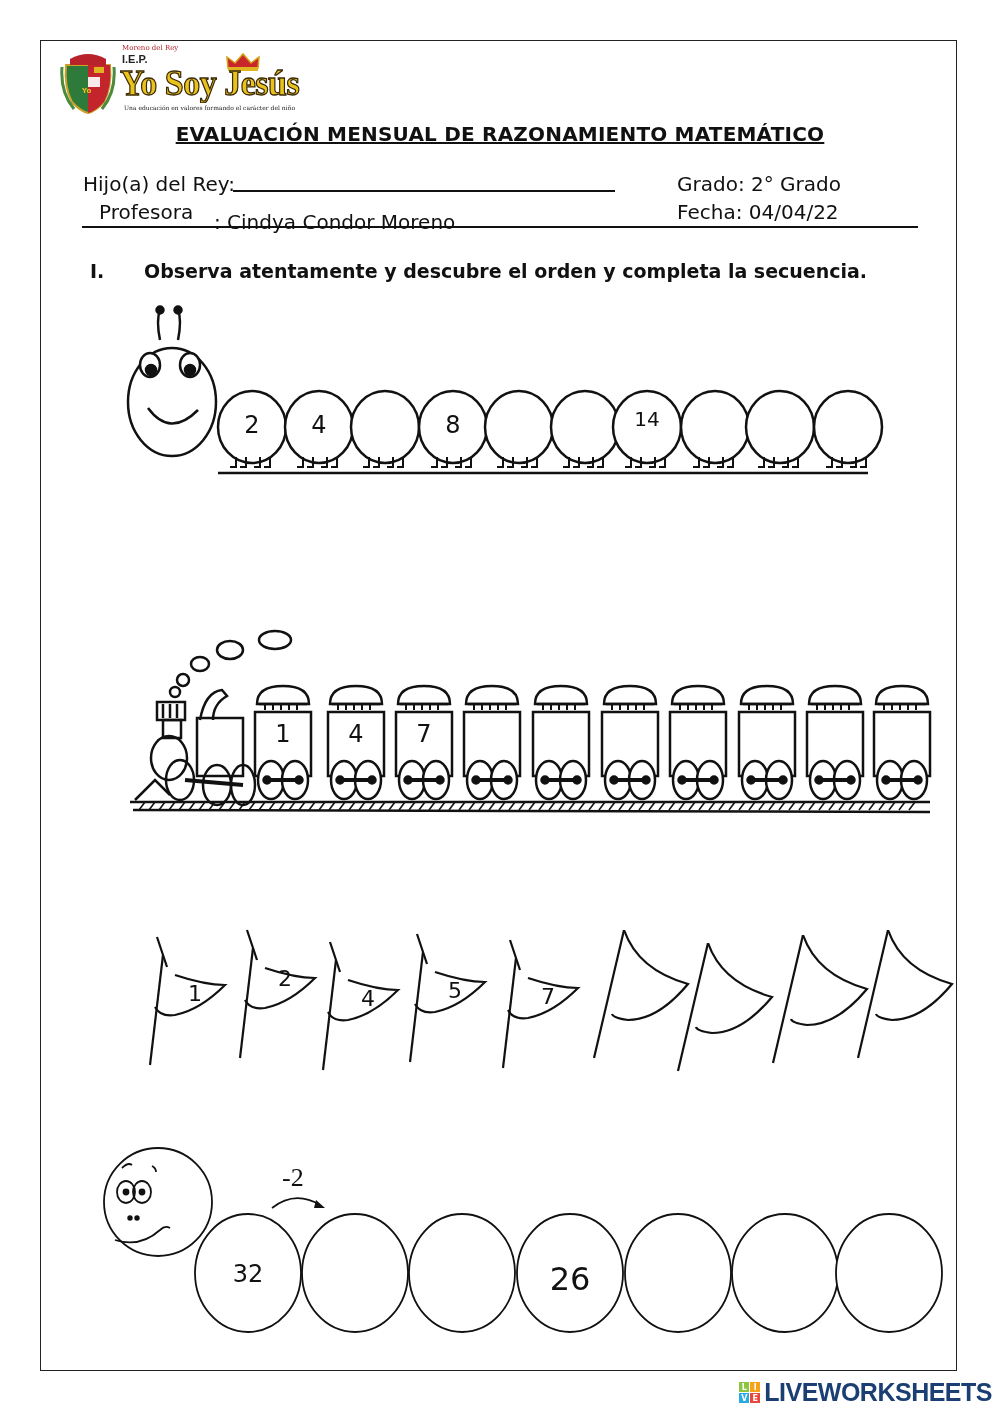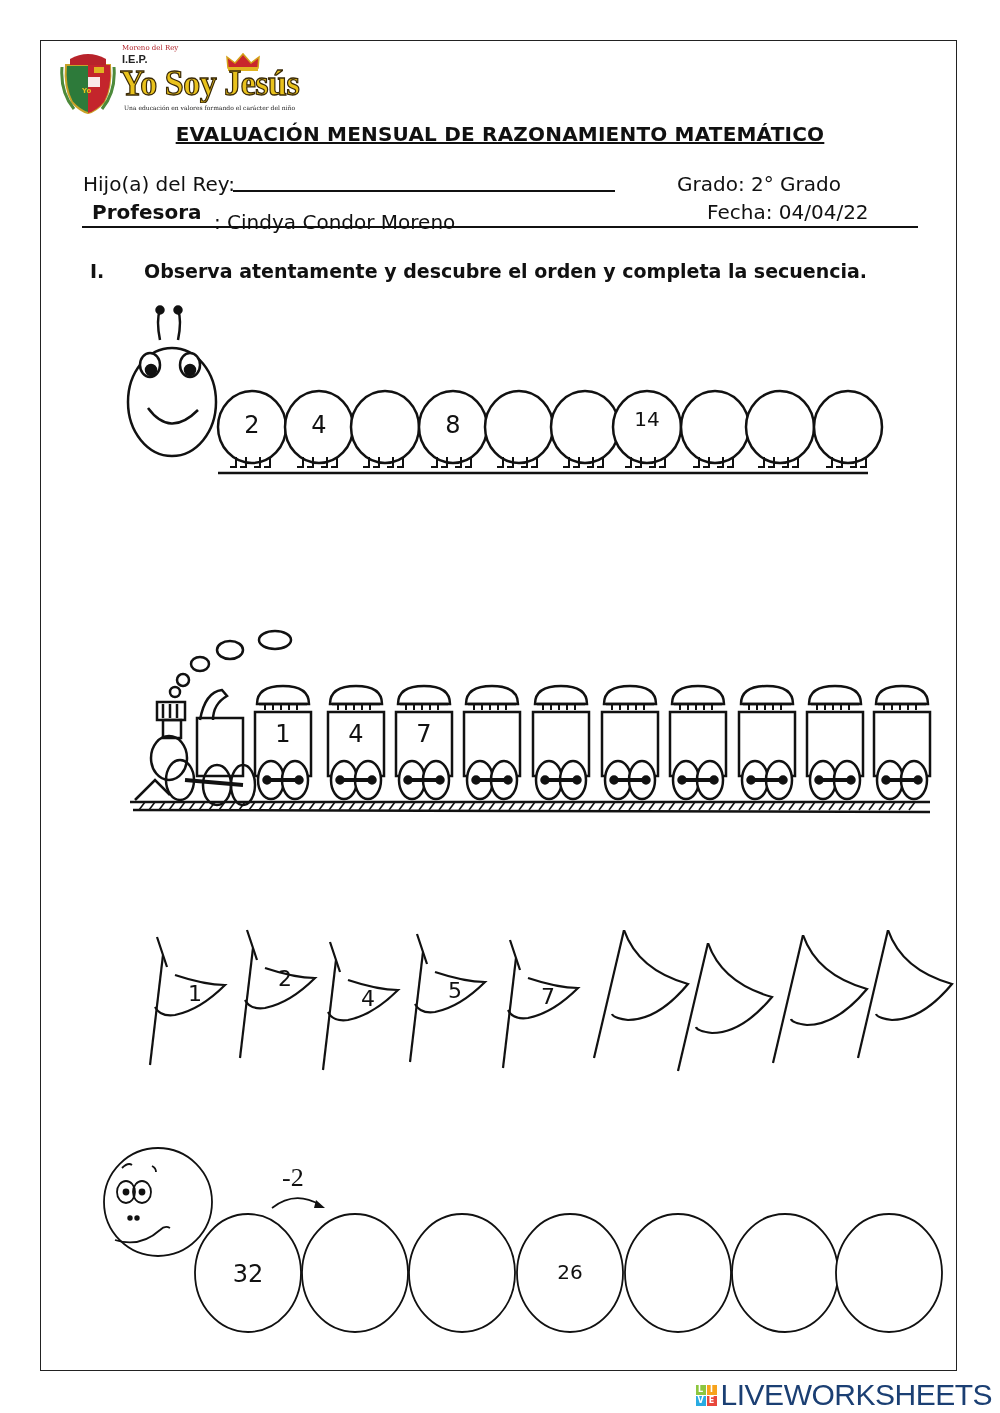--- a/index.html
+++ b/index.html
@@ -13,21 +13,21 @@
   .logo-slogan { left:124px; top:104px; font-family:"DejaVu Serif", serif; font-size:6px; color:#222; }
   .title { left:0; width:1000px; top:122px; text-align:center; font-family:"DejaVu Sans", sans-serif; font-size:20px; font-weight:bold; text-decoration:underline; letter-spacing:0.2px; }
   .field { font-family:"DejaVu Sans", sans-serif; font-size:20px; }
   .hr { left:82px; top:226px; width:836px; height:2px; background:#111; }
   .instruction { left:90px; top:260px; font-size:19px; font-weight:bold; font-family:"DejaVu Sans", sans-serif; }
   .instruction .num { display:inline-block; width:54px; }
   svg text { font-family:"DejaVu Sans", sans-serif; }
   .lw-logo { right:8px; top:1378px; display:flex; align-items:center; gap:4px; }
   .lw-icon { display:grid; grid-template-columns:10px 10px; grid-template-rows:10px 10px; gap:1px; }
   .lw-icon span { font-size:8px; font-weight:bold; color:#fff; display:flex; align-items:center; justify-content:center; }
-  .lw-text { font-family:"Liberation Sans", sans-serif; font-weight:normal; font-size:30px; color:#1b3f73; letter-spacing:-0.5px; }
+  .lw-text { font-family:"Liberation Sans", sans-serif; font-weight:bold; font-size:25px; color:#1b3f73; letter-spacing:-0.5px; }
 </style>
 </head>
 <body>
 
 <div class="page"></div>
 
 <svg class="abs logo-crest" viewBox="0 0 56 68">
   <path d="M6 18 Q4 40 12 55 Q20 64 28 66 Q36 64 44 55 Q52 40 50 18 Z" fill="#2d7a3a" stroke="#c9a227" stroke-width="2"></path>
   <path d="M28 18 L50 18 Q52 40 44 55 Q36 64 28 66 Z" fill="#c4252c"></path>
   <path d="M28 30 L40 30 L40 40 L28 40Z" fill="#ffffff" opacity="0.9"></path>
@@ -44,23 +44,23 @@
   <rect x="3" y="15" width="30" height="4" fill="#e0b321"></rect>
 </svg>
 <div class="abs logo-name">Yo Soy Jesús</div>
 <div class="abs logo-slogan">Una educación en valores     formando el carácter del niño</div>
 
 <div class="abs title">EVALUACIÓN MENSUAL DE RAZONAMIENTO MATEMÁTICO</div>
 
 <div class="abs field" style="left:83px;top:172px;">Hijo(a) del Rey:</div>
 <div class="abs" style="left:233px;top:190px;width:382px;height:1.5px;background:#111;"></div>
 <div class="abs field" style="left:677px;top:172px;"><span>Grado:</span> <span>2° Grado</span></div>
-<div class="abs field" style="left:92px;top:200px;font-weight:bold;">Profesora</div>
+<div class="abs field" style="left:99px;top:200px;">Profesora</div>
 <div class="abs field" style="left:214px;top:210px;">: Cindya Condor Moreno</div>
-<div class="abs field" style="left:677px;top:200px;margin-left:30px;"><span>Fecha:</span> <span>04/04/22</span></div>
+<div class="abs field" style="left:677px;top:200px;"><span>Fecha:</span> <span>04/04/22</span></div>
 <div class="abs hr"></div>
 
 <div class="abs instruction"><span class="num">I.</span><span>Observa atentamente y descubre el orden y completa la secuencia.</span></div>
 
 <svg class="abs" style="left:120px;top:300px;width:760px;height:185px;" viewBox="0 0 760 185" fill="none" stroke="#111" stroke-width="2.5">
   <g>
     <path d="M40 40 Q36 20 40 10"></path>
       <path d="M58 40 Q62 20 58 10"></path>
     <circle cx="40" cy="10" r="3.5" fill="#111"></circle>
       <circle cx="58" cy="10" r="3.5" fill="#111"></circle>
@@ -444,21 +444,21 @@
         <ellipse cx="54" cy="61" rx="53" ry="59" fill="#fff" stroke="#111" stroke-width="1.8"></ellipse>
       </svg>
     <div class="abs" style="left:0;top:48px;width:108px;text-align:center;font-family:'DejaVu Sans',sans-serif;font-size:24px;"></div></div>
     <div class="abs" style="left: 408px; top: 1212px; width: 108px; height: 122px;"><svg width="108" height="122" viewBox="0 0 108 122">
         <ellipse cx="54" cy="61" rx="53" ry="59" fill="#fff" stroke="#111" stroke-width="1.8"></ellipse>
       </svg>
     <div class="abs" style="left:0;top:48px;width:108px;text-align:center;font-family:'DejaVu Sans',sans-serif;font-size:24px;"></div></div>
     <div class="abs" style="left: 516px; top: 1212px; width: 108px; height: 122px;"><svg width="108" height="122" viewBox="0 0 108 122">
         <ellipse cx="54" cy="61" rx="53" ry="59" fill="#fff" stroke="#111" stroke-width="1.8"></ellipse>
       </svg>
-    <div class="abs" style="left:0;top:48px;width:108px;text-align:center;font-family:'DejaVu Sans',sans-serif;font-size:20px;">26</div></div>
+    <div class="abs" style="left:0;top:48px;width:108px;text-align:center;font-family:'DejaVu Sans',sans-serif;font-size:32px;">26</div></div>
     <div class="abs" style="left: 624px; top: 1212px; width: 108px; height: 122px;"><svg width="108" height="122" viewBox="0 0 108 122">
         <ellipse cx="54" cy="61" rx="53" ry="59" fill="#fff" stroke="#111" stroke-width="1.8"></ellipse>
       </svg>
     <div class="abs" style="left:0;top:48px;width:108px;text-align:center;font-family:'DejaVu Sans',sans-serif;font-size:24px;"></div></div>
     <div class="abs" style="left: 731px; top: 1212px; width: 108px; height: 122px;"><svg width="108" height="122" viewBox="0 0 108 122">
         <ellipse cx="54" cy="61" rx="53" ry="59" fill="#fff" stroke="#111" stroke-width="1.8"></ellipse>
       </svg>
     <div class="abs" style="left:0;top:48px;width:108px;text-align:center;font-family:'DejaVu Sans',sans-serif;font-size:24px;"></div></div>
     <div class="abs" style="left: 835px; top: 1212px; width: 108px; height: 122px;"><svg width="108" height="122" viewBox="0 0 108 122">
         <ellipse cx="54" cy="61" rx="53" ry="59" fill="#fff" stroke="#111" stroke-width="1.8"></ellipse>

